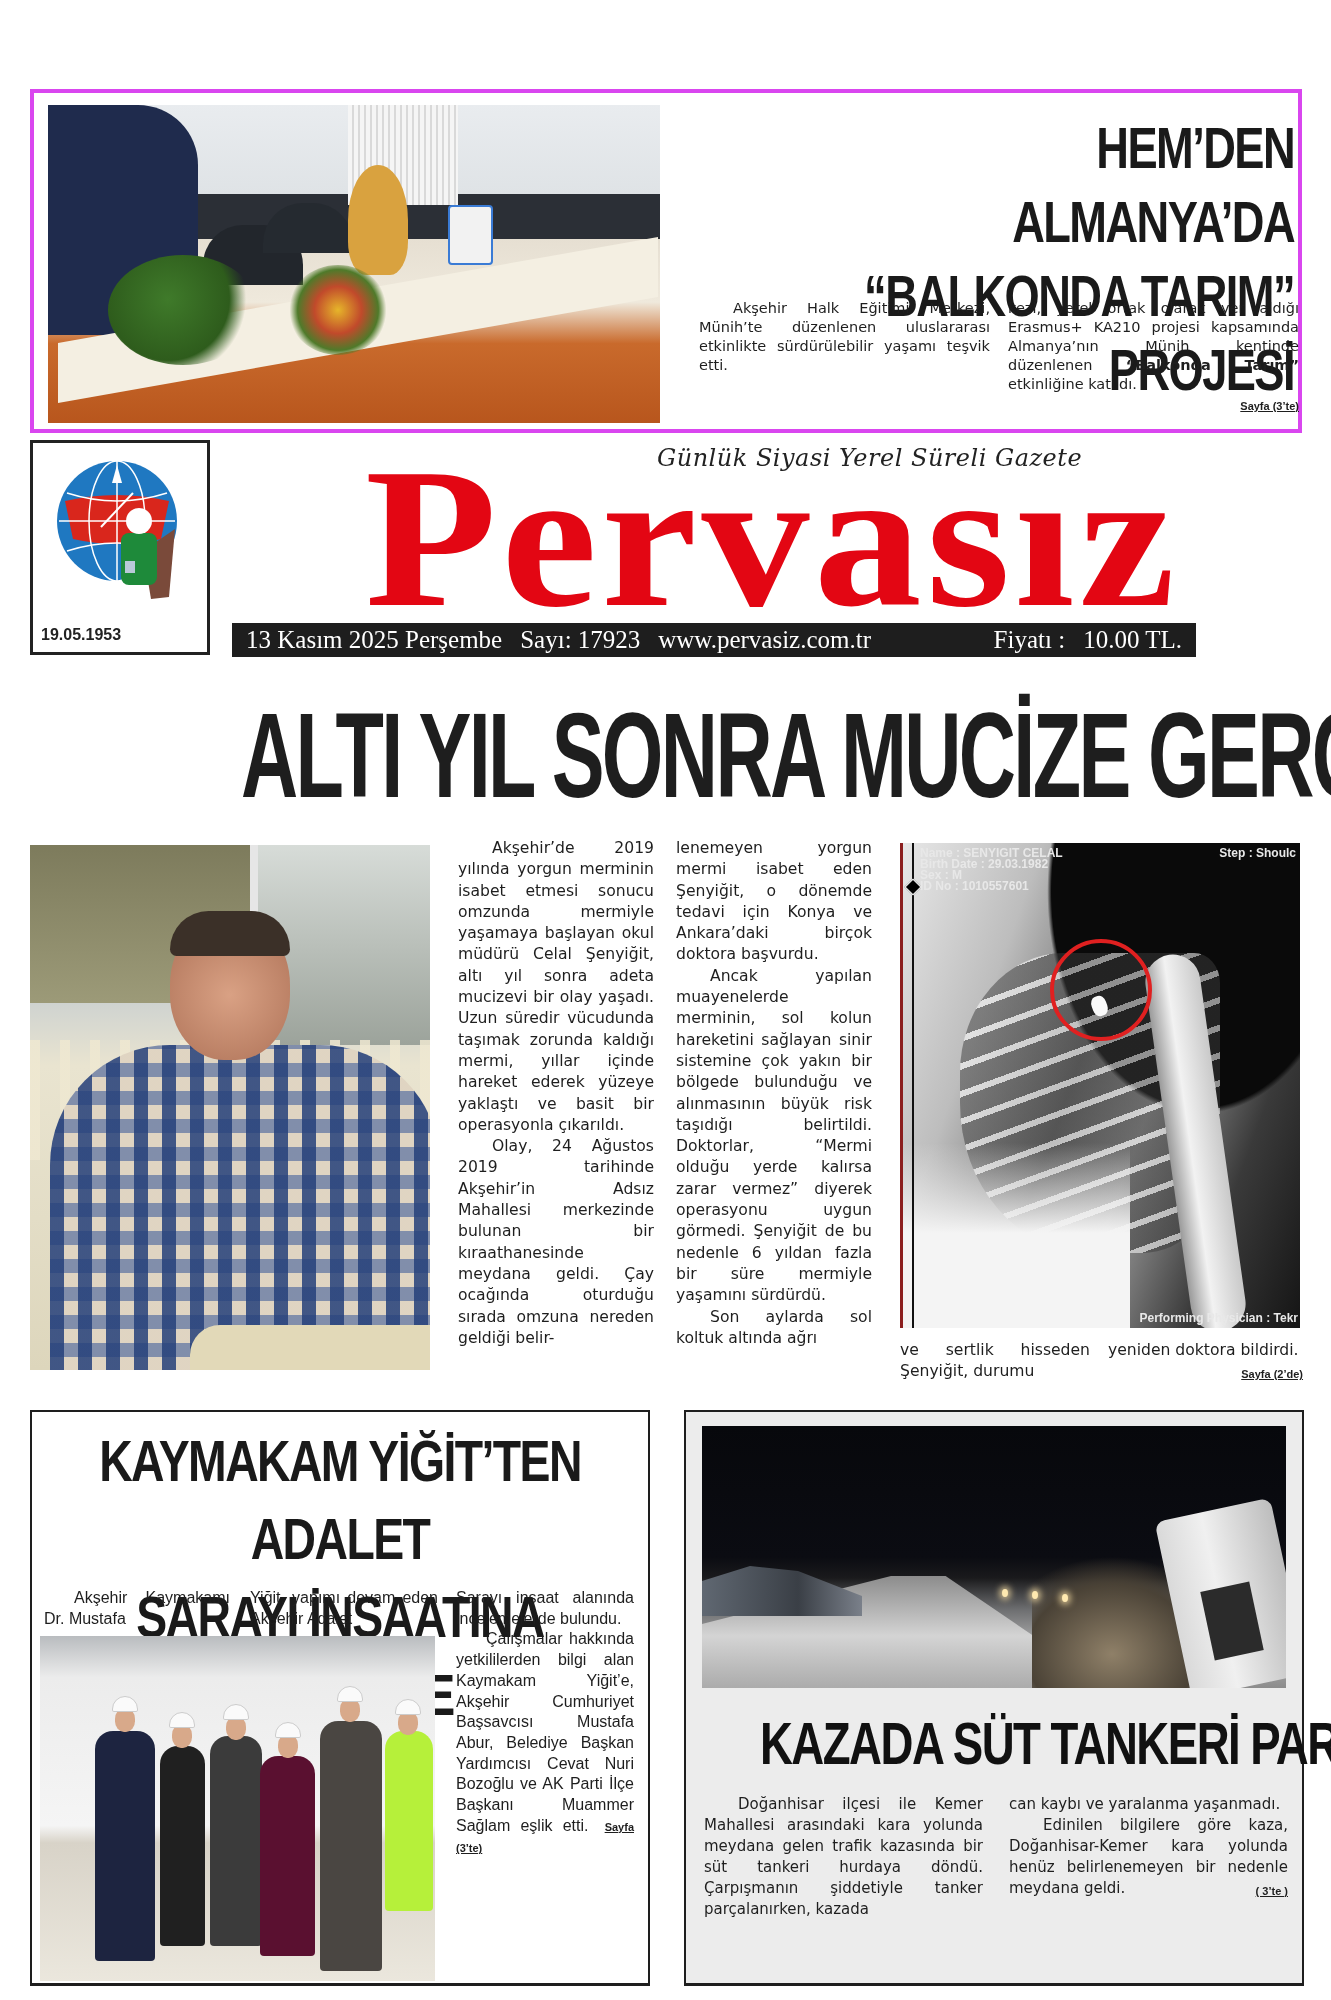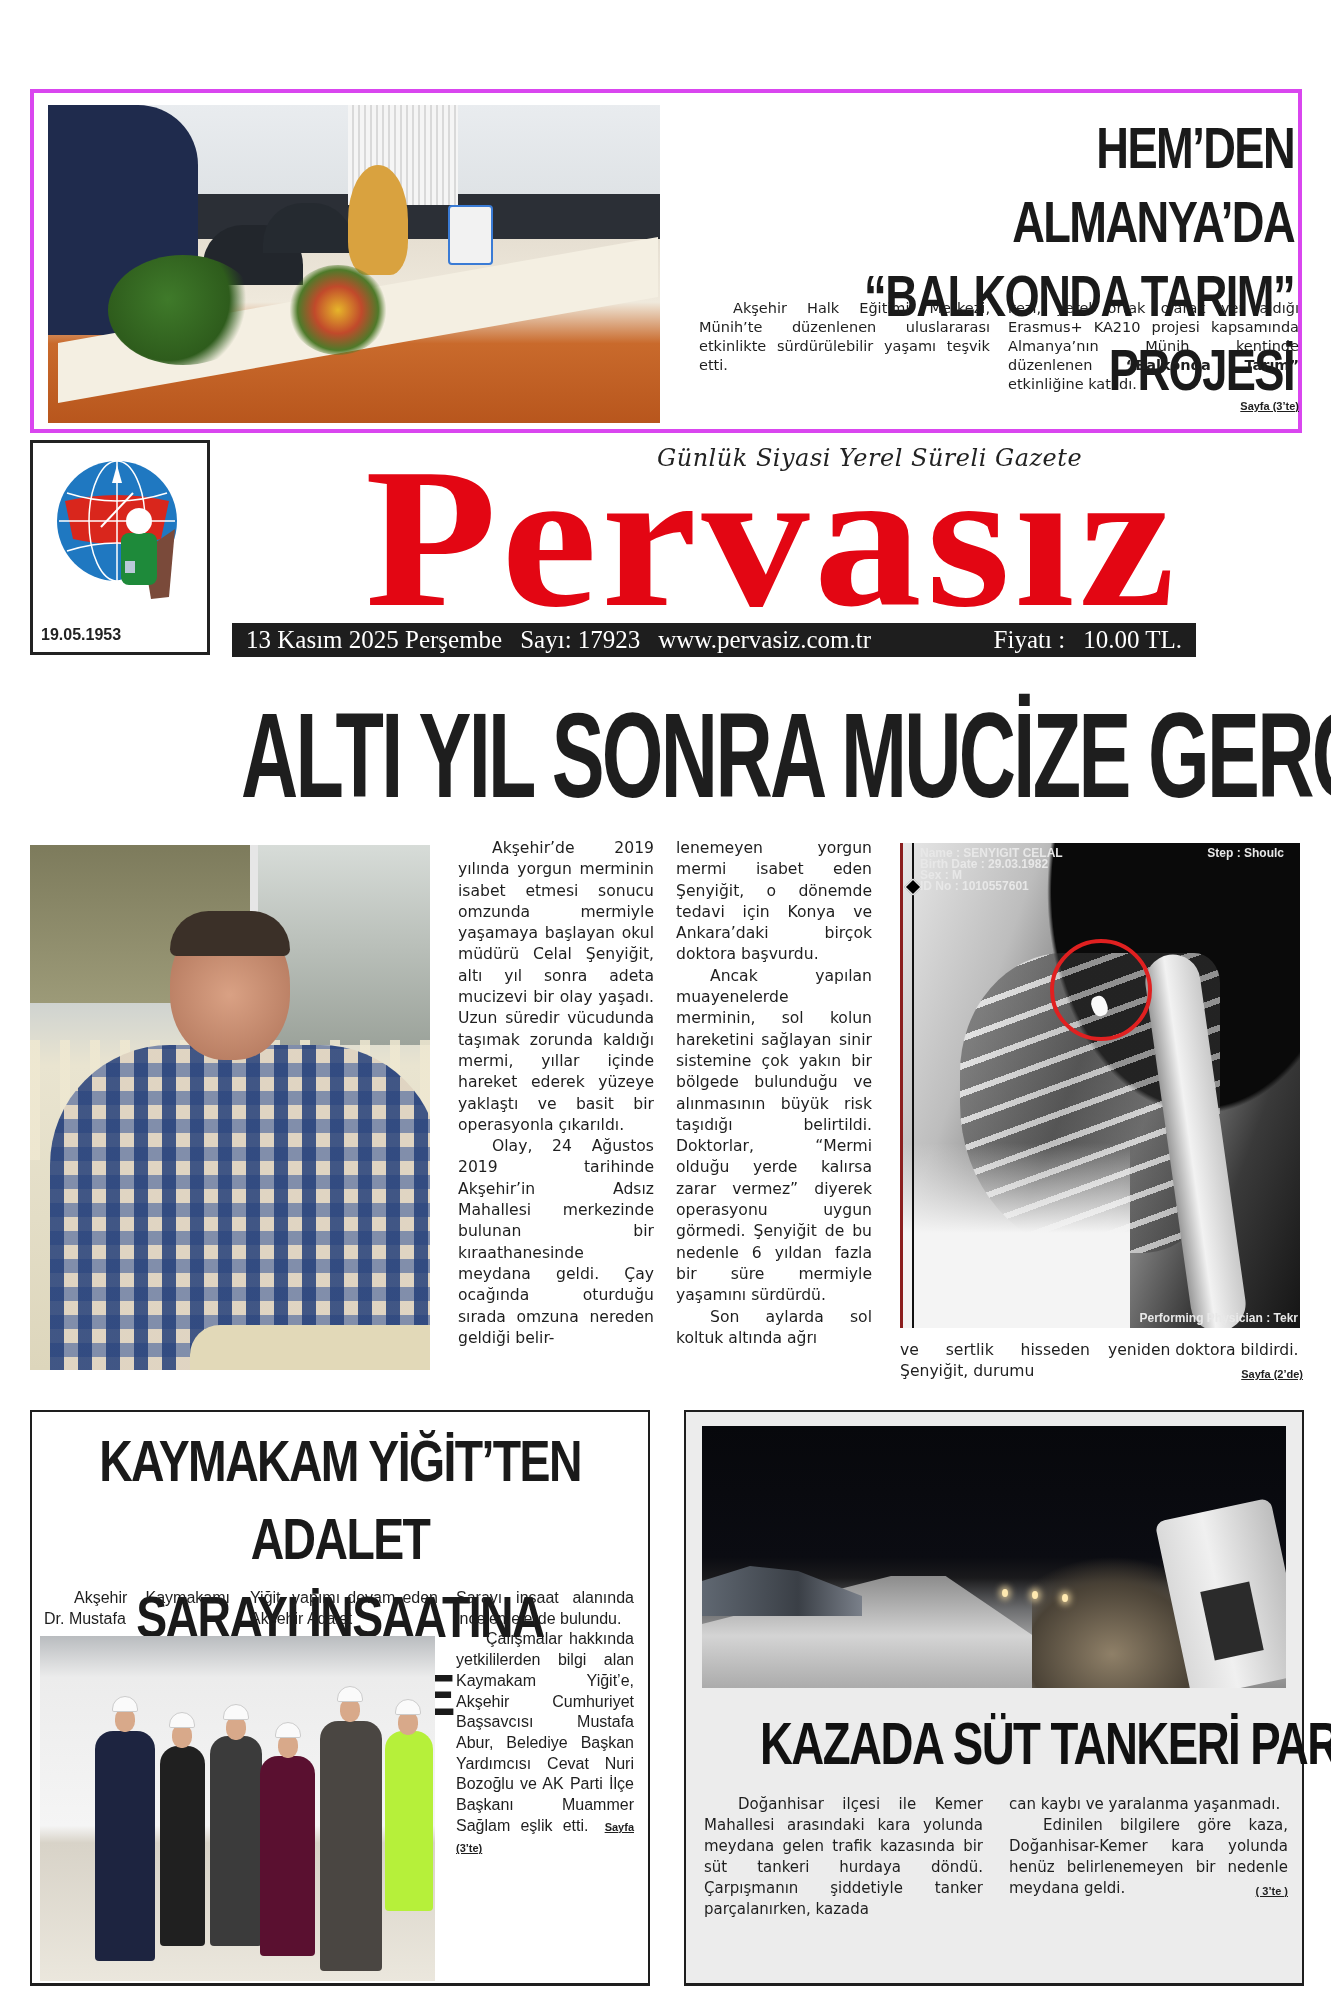--- a/index.html
+++ b/index.html
@@ -209,21 +209,21 @@
   <div class="humerus"></div>
   <div class="circle"></div>
   <div class="bullet"></div>
   <div class="redline"></div>
   <div class="blackline"></div>
   <div class="diamond"></div>
   <div class="xray-txt" style="left:20px;top:3px;">Name : SENYIGIT CELAL</div>
   <div class="xray-txt" style="left:20px;top:14px;">Birth Date : 29.03.1982</div>
   <div class="xray-txt" style="left:20px;top:25px;">Sex : M</div>
   <div class="xray-txt" style="left:20px;top:36px;">ID No : 1010557601</div>
-  <div class="xray-txt" style="right:16px;top:3px;">Step : Shoulc</div>
+  <div class="xray-txt" style="right:4px;top:3px;">Step : Shoulc</div>
   <div class="xray-txt" style="right:2px;bottom:3px;">Performing Physician : Tekr</div>
 </div>
 
 <div id="main-col3" class="abs mcol">
   <p class="cont">ve sertlik hisseden Şenyiğit, durumu</p>
 </div>
 <div id="main-col4" class="abs mcol">
   <p class="cont"><span>yeniden doktora bildirdi.</span> <span class="sayfa">Sayfa (2’de)</span></p>
 </div>
 

